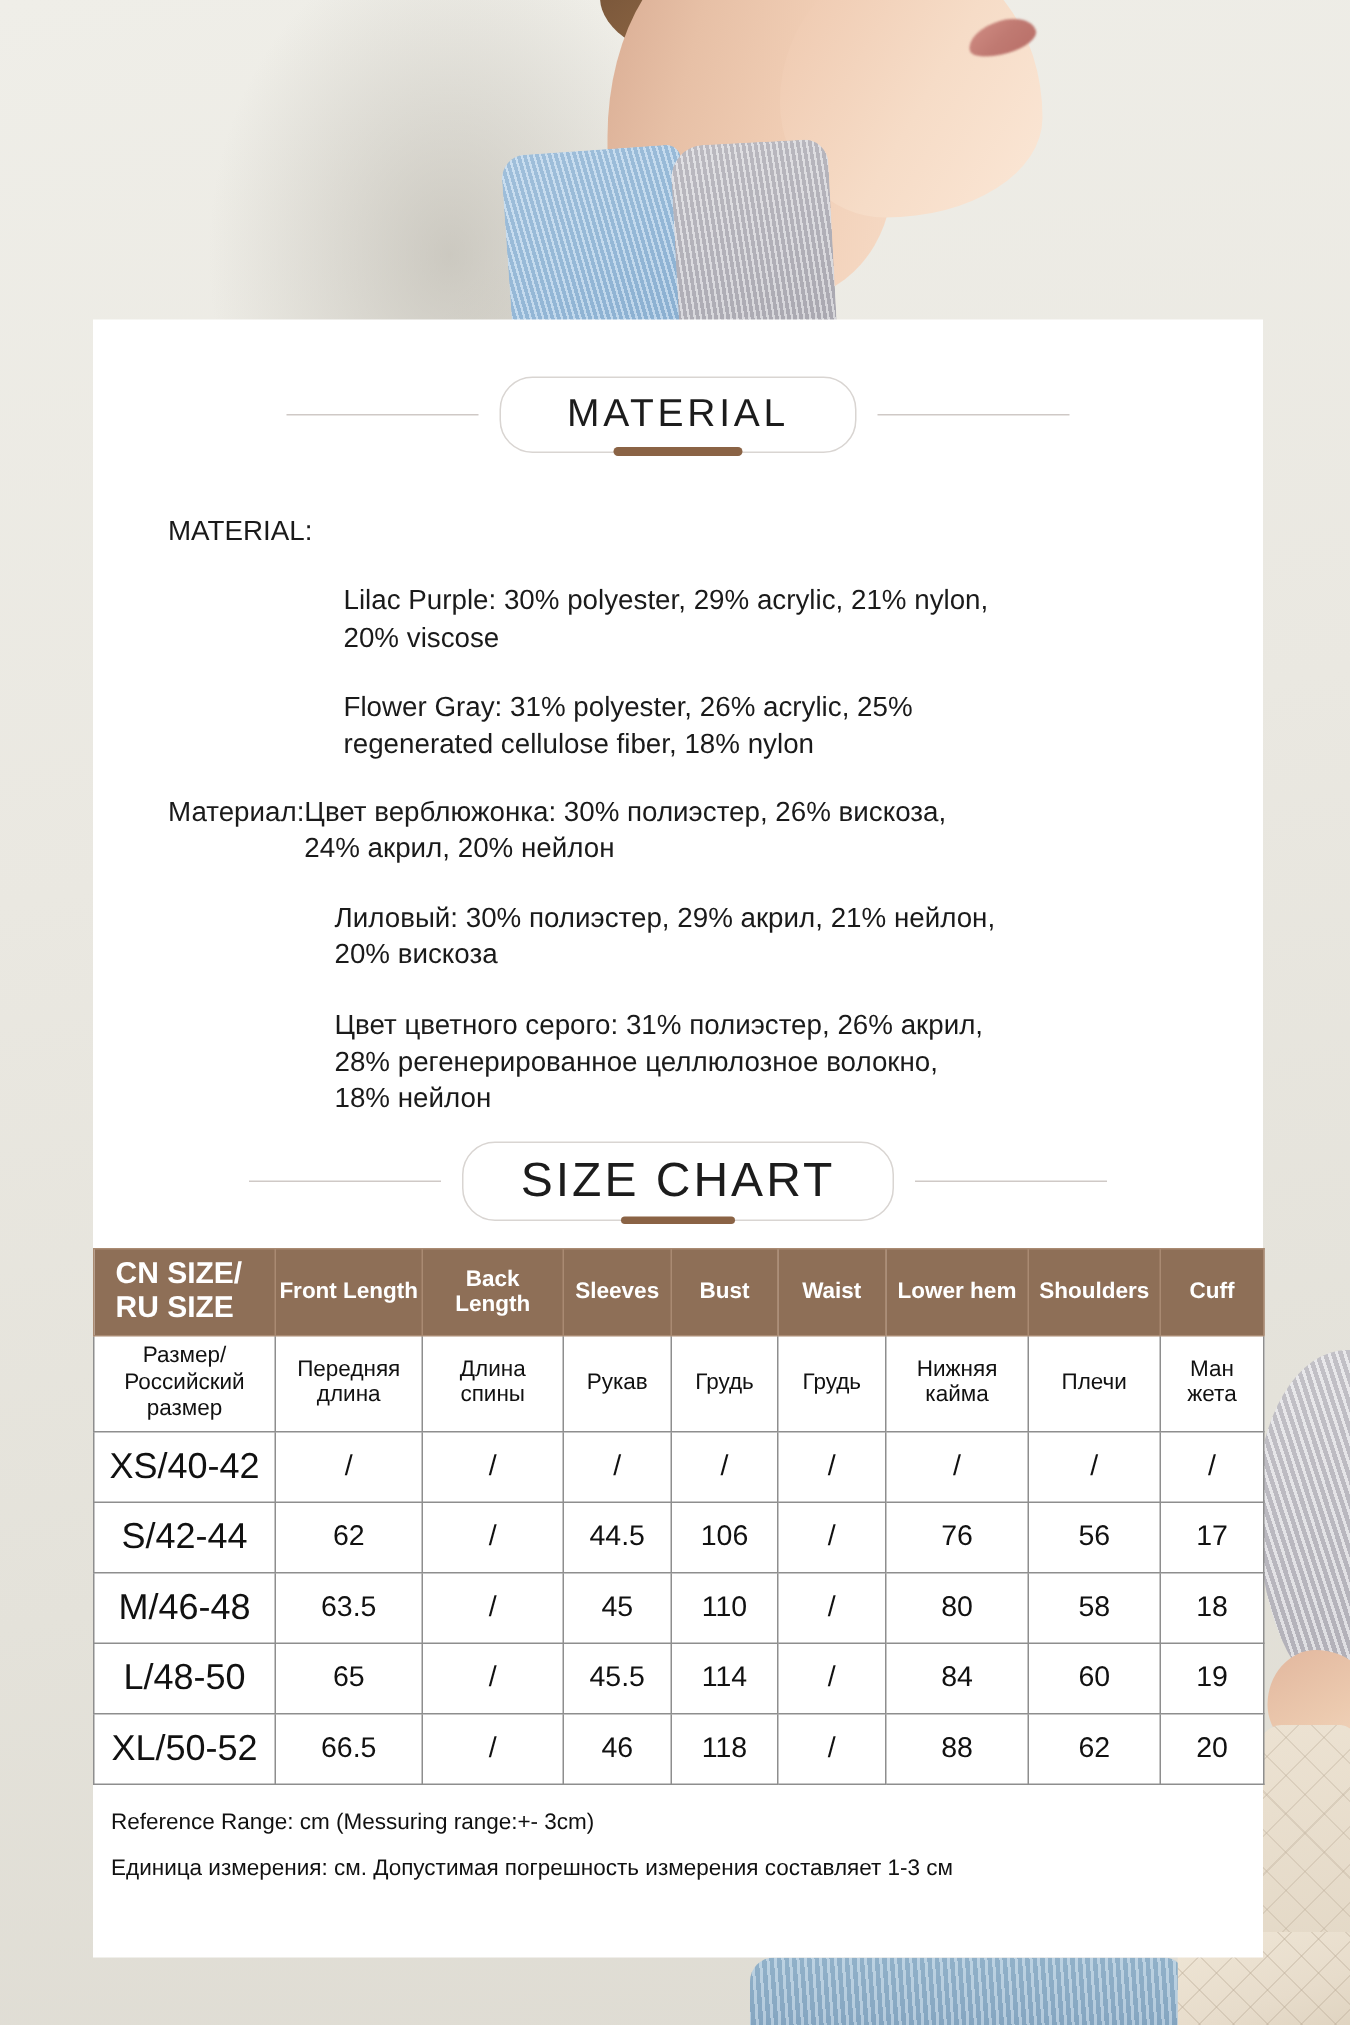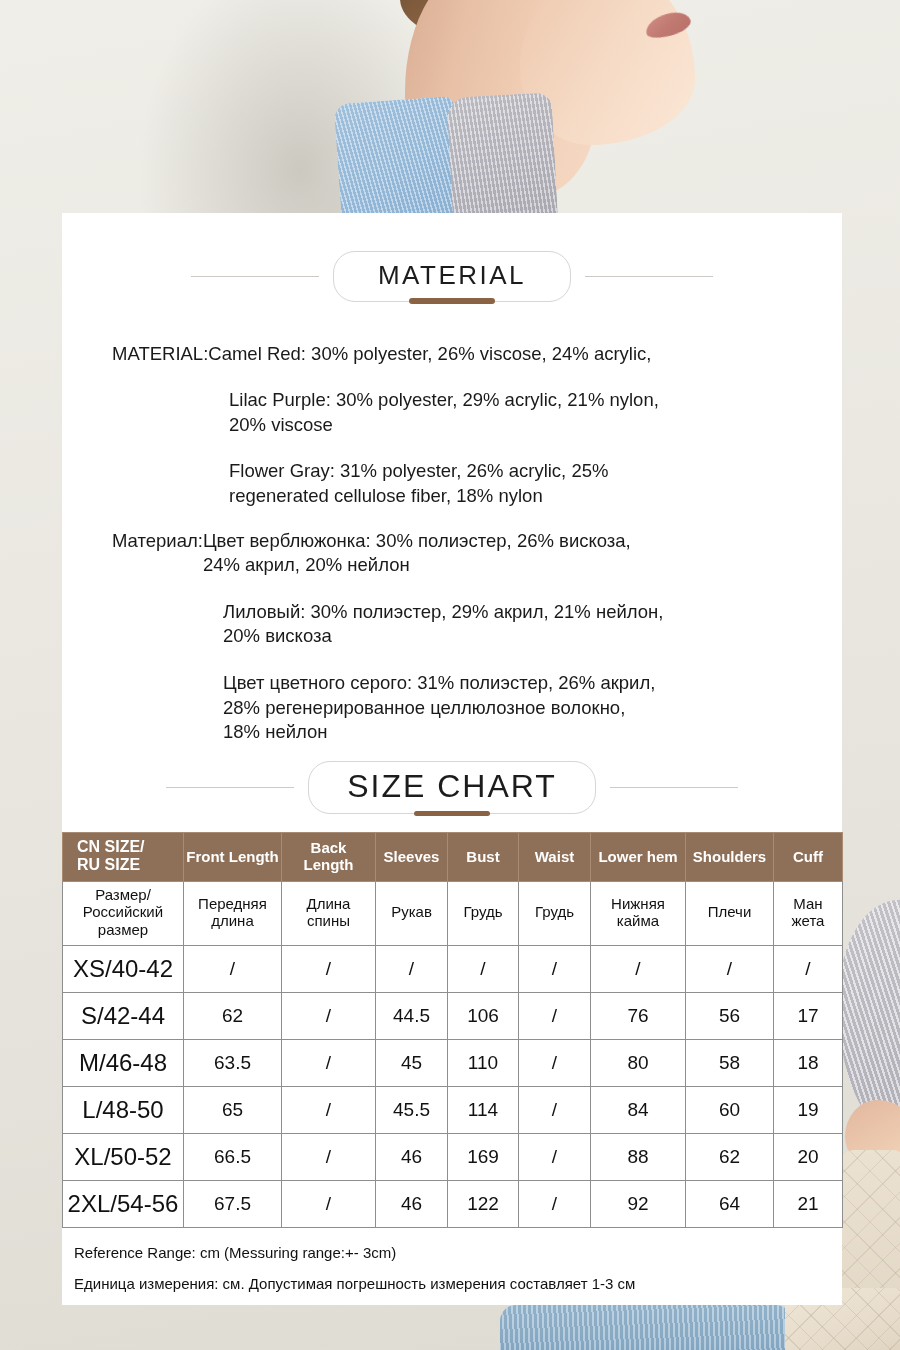--- a/index.html
+++ b/index.html
@@ -227,21 +227,21 @@
   .size-table thead tr.head-en th {
     background: #8e6f57;
     color: #ffffff;
     font-size: 15px;
     font-weight: 700;
     padding: 5px 2px 6px;
     line-height: 1.15;
     border-color: #a98a72;
   }
   .size-table thead tr.head-en th:first-child {
-    font-size: 16px;
+    font-size: 20px;
     text-align: left;
     padding-left: 14px;
   }
   .size-table thead tr.head-ru th {
     background: #ffffff;
     color: #111;
     font-size: 15px;
     font-weight: 400;
     padding: 4px 2px 6px;
     line-height: 1.18;
@@ -306,21 +306,20 @@
     </span>
     <span class="head-rule"></span>
   </div>
 
   <div class="material-body">
 
     <div class="mat-group">
       <div class="mat-block">
         <span class="mat-label">MATERIAL:</span>
         <span class="mat-lines">
-          <span class="mat-line">Camel Red: 30% polyester, 26% viscose, 24% acrylic,</span>
         </span>
       </div>
       <div class="mat-block mat-indent">
         <span class="mat-lines">
           <span class="mat-line">Lilac Purple: 30% polyester, 29% acrylic, 21% nylon,</span>
           <span class="mat-line">20% viscose</span>
         </span>
       </div>
       <div class="mat-block mat-indent">
         <span class="mat-lines">
@@ -443,37 +442,26 @@
           <td>/</td>
           <td>84</td>
           <td>60</td>
           <td>19</td>
         </tr>
         <tr>
           <td class="size-col">XL/50-52</td>
           <td>66.5</td>
           <td>/</td>
           <td>46</td>
-          <td>169</td>
+          <td>118</td>
           <td>/</td>
           <td>88</td>
           <td>62</td>
           <td>20</td>
         </tr>
-        <tr>
-          <td class="size-col">2XL/54-56</td>
-          <td>67.5</td>
-          <td>/</td>
-          <td>46</td>
-          <td>122</td>
-          <td>/</td>
-          <td>92</td>
-          <td>64</td>
-          <td>21</td>
-        </tr>
       </tbody>
   </table>
 
   <div class="footnotes">
     <div class="footnote">Reference Range: cm (Messuring range:+- 3cm)</div>
     <div class="footnote">Единица измерения: см. Допустимая погрешность измерения составляет 1-3 см</div>
   </div>
 
 </div>
 

